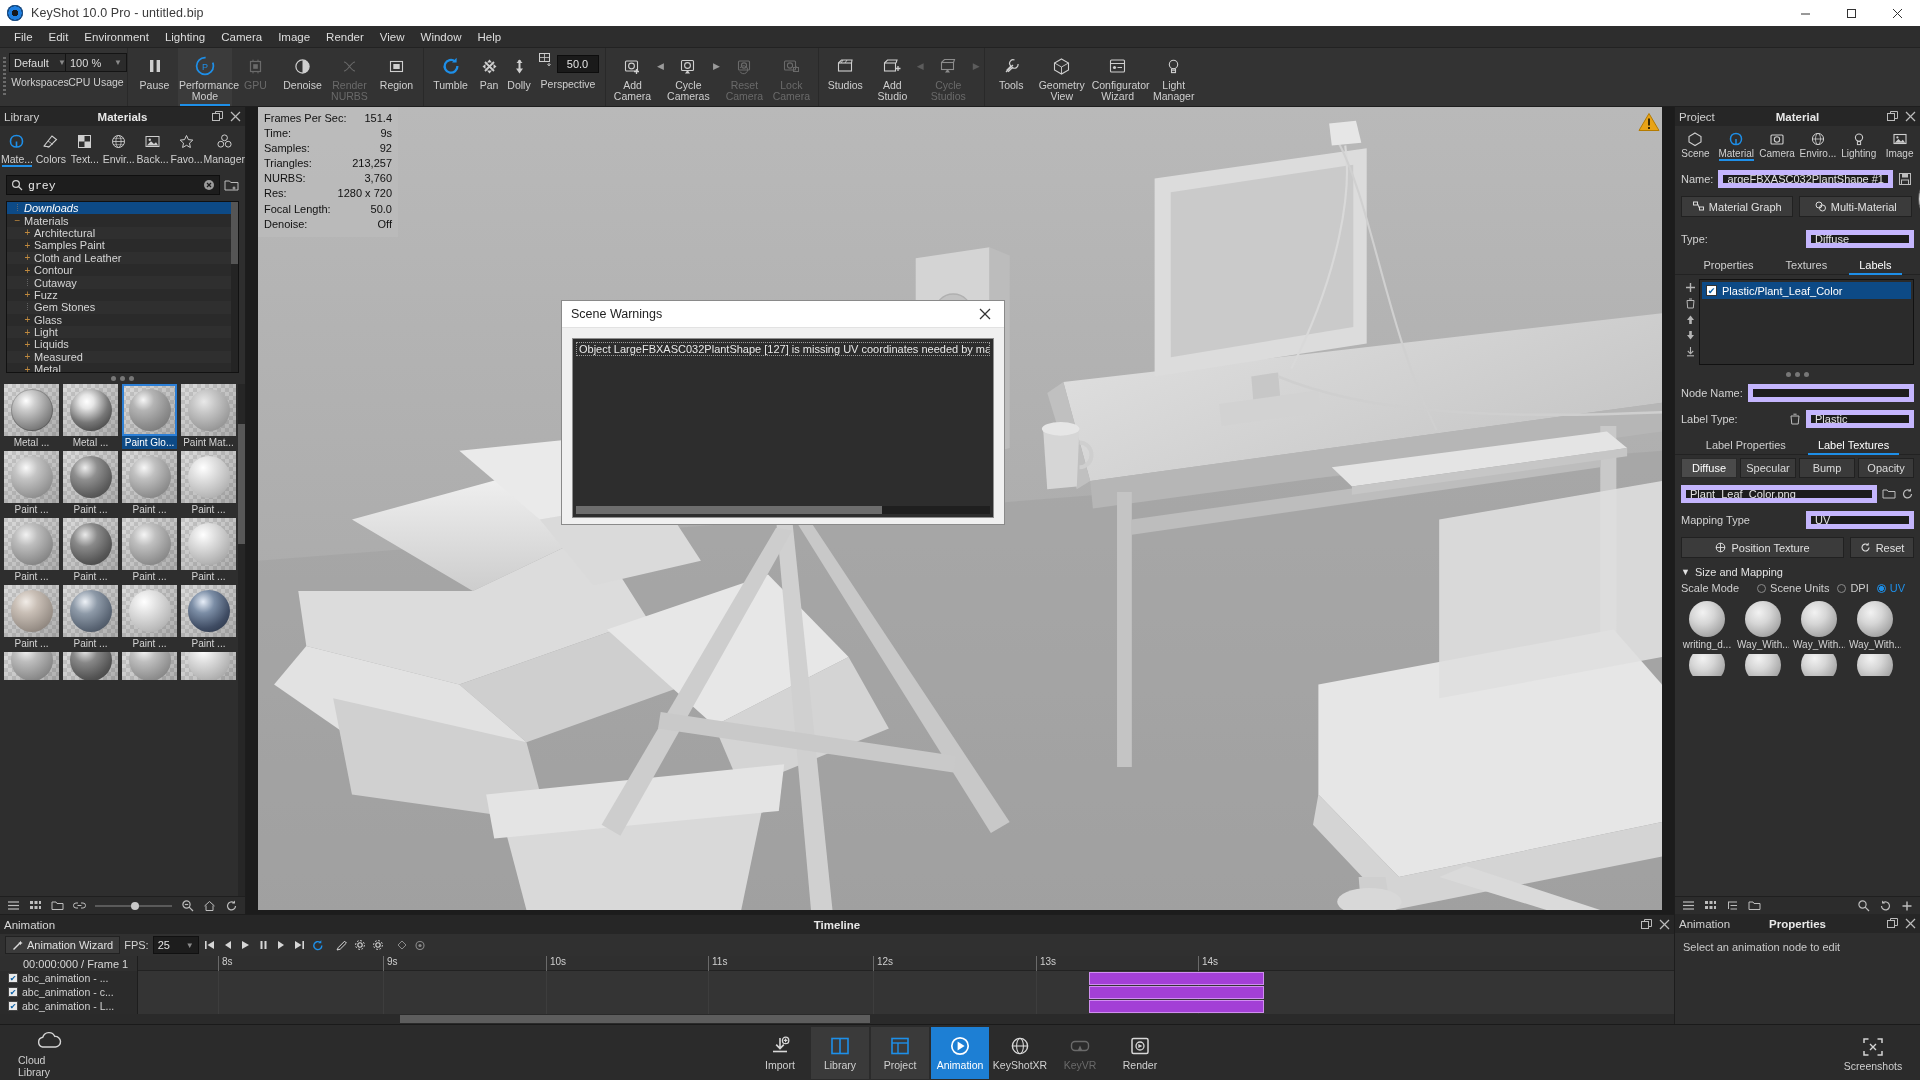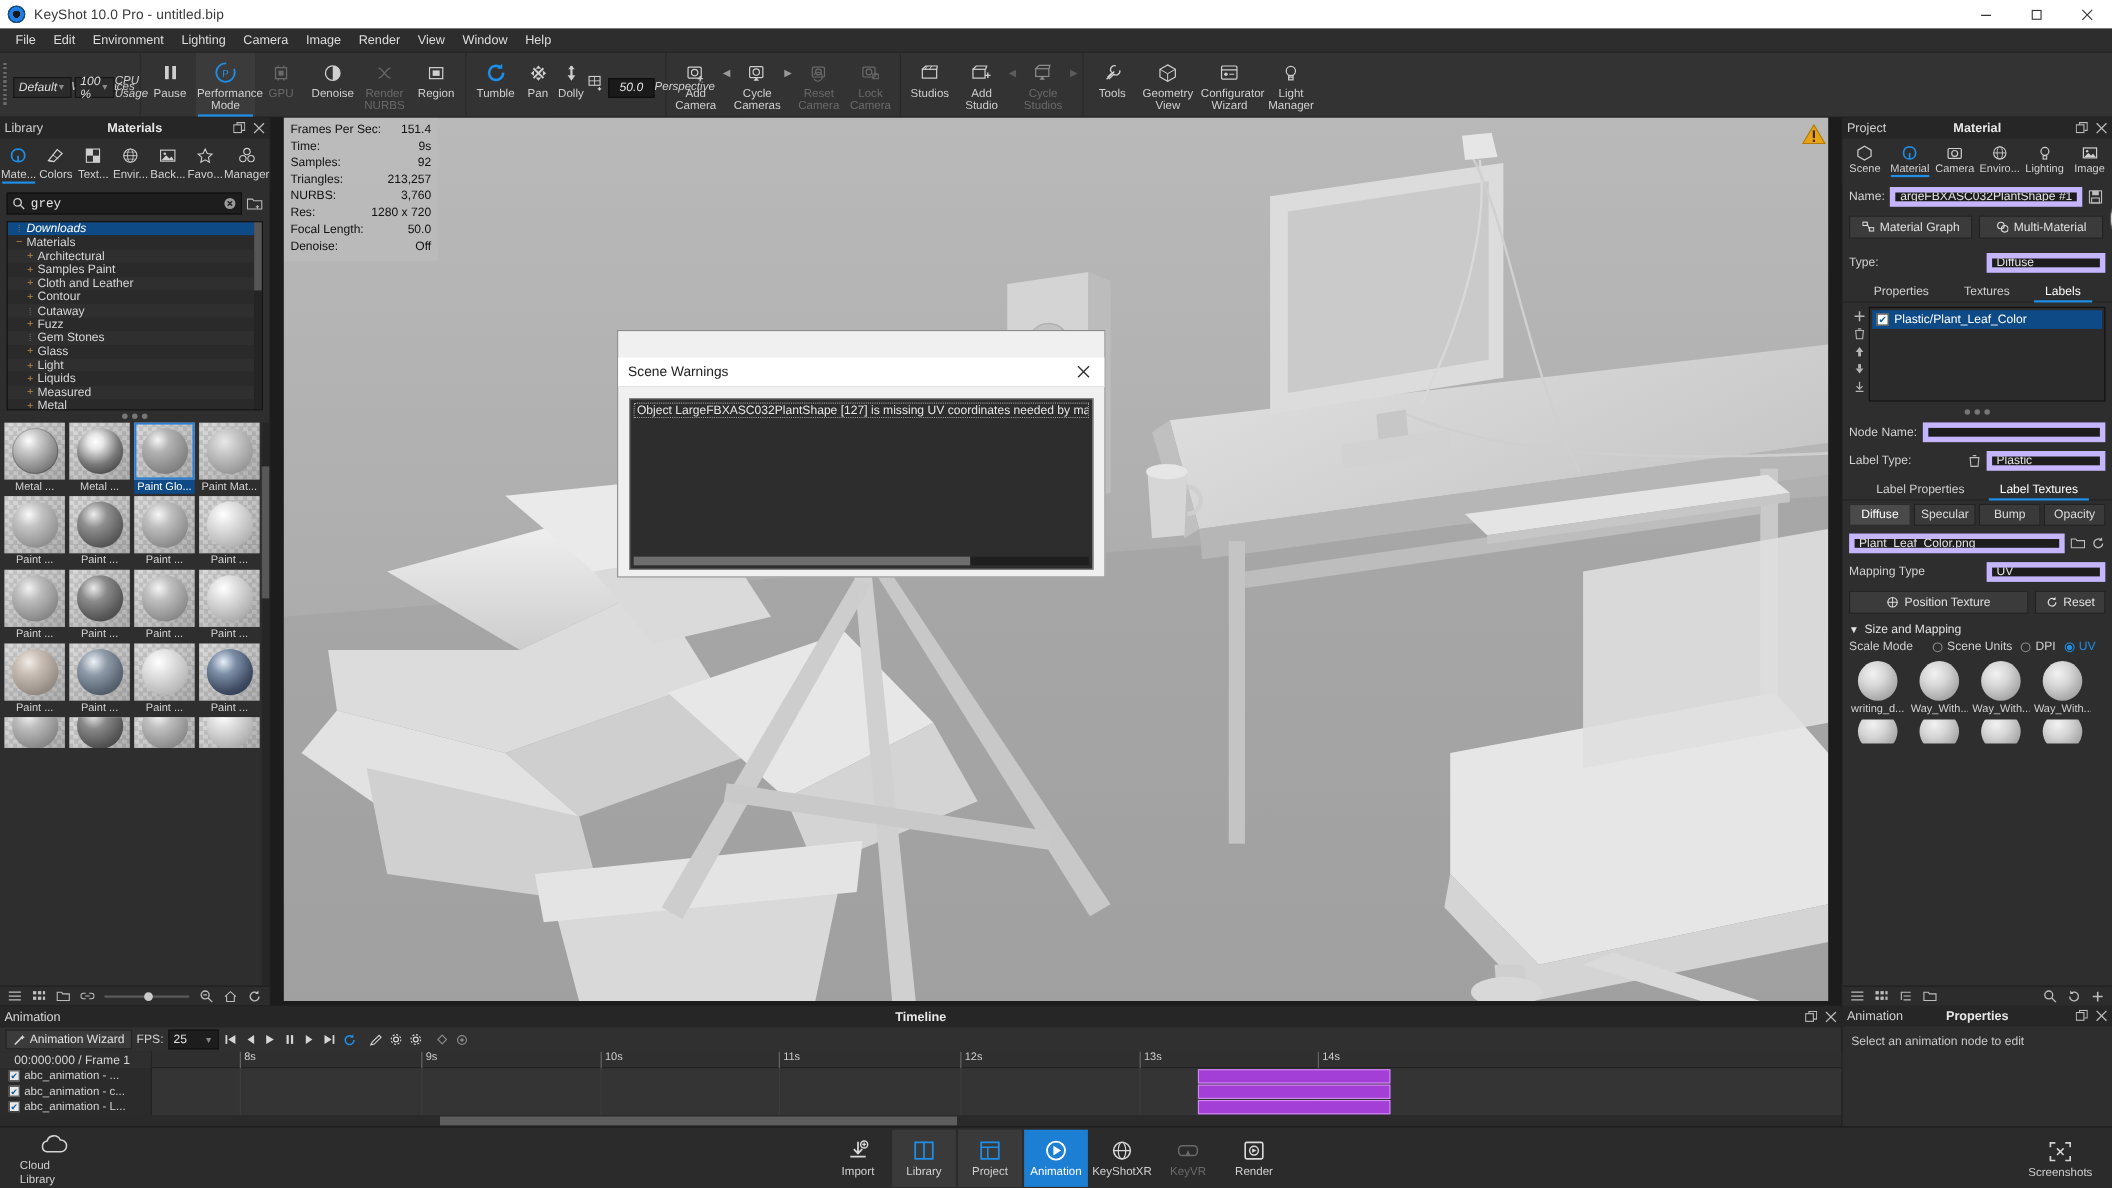--- a/index.html
+++ b/index.html
@@ -42,21 +42,21 @@
   .titem.accent .ic { color:#1e8fe8; }
   .titem.underline:after{content:"";position:absolute;left:2px;right:2px;bottom:0;height:2px;background:#1e8fe8;}
   .combo { width:62px;height:19px; background:#2b2b2b; border:1px solid #141414; color:#dcdcdc;
            font-size:11px; display:flex;align-items:center;padding:0 4px; margin-top:5px;}
   .combo .cv{flex:1;}
   .combo .ca{color:#8a8a8a;font-size:8px;}
   .numfield { width:42px;height:18px;background:#1a1a1a;border:1px solid #0d0d0d;color:#e4e4e4;
             font-size:11px; display:flex;align-items:center;justify-content:center;margin-top:5px;}
   .tb-arrow{color:#9a9a9a;font-size:9px;display:flex;align-items:center;padding:0 1px;height:28px;margin-top:4px;}
   .tb-arrow.off{color:#5c5c5c;}
-  .combostack{display:flex;flex-direction:row;align-items:center;width:56px;font-style:italic;}
+  .combostack{display:flex;flex-direction:column;align-items:center;width:56px;}
   .combostack .lbl{font-size:10.5px;color:#cfcfcf;margin-top:4px;}
 
   
   .body { flex:1; display:flex; min-height:0;}
 
   
   .leftpanel { width:246px; background:#2e2e2e; display:flex; flex-direction:column; border-right:1px solid #1d1d1d;}
   .panelhdr { height:19px; background:#262626; display:flex; align-items:center; padding:0 4px; font-size:11.5px; position:relative;}
   .panelhdr .t1 { color:#cfcfcf; }
   .panelhdr .t2 { position:absolute; left:0;right:0; text-align:center; font-weight:bold; color:#e8e8e8;}
@@ -161,21 +161,21 @@
   
   .timeline{height:110px;background:#2e2e2e;display:flex;flex-direction:column;border-top:1px solid #1d1d1d;}
   .tlhdr{height:19px;background:#262626;display:flex;align-items:center;padding:0 4px;font-size:11.5px;position:relative;}
   .tlhdr .t2{position:absolute;left:0;right:0;text-align:center;font-weight:bold;color:#e8e8e8;}
   .tlbar{height:22px;display:flex;align-items:center;gap:4px;padding:0 5px;background:#303030;}
   .wizbtn{height:18px;background:#3b3b3b;border:1px solid #212121;display:flex;align-items:center;gap:4px;padding:0 6px;font-size:11px;color:#e0e0e0;}
   .fpsbox{height:18px;width:46px;background:#1d1d1d;border:1px solid #111;color:#e2e2e2;font-size:11px;display:flex;align-items:center;padding:0 4px;}
   .tctrl{width:14px;height:18px;display:flex;align-items:center;justify-content:center;color:#d6d6d6;font-size:10px;}
   .tlmain{flex:1;display:flex;min-height:0;}
   .tracklist{width:138px;background:#2b2b2b;border-right:1px solid #1d1d1d;}
-  .tlrow0{height:15px;background:#2f2f2f;display:flex;align-items:center;font-size:11px;color:#d8d8d8;padding-left:13px;}
+  .tlrow0{height:15px;background:#2f2f2f;display:flex;align-items:center;font-size:11px;color:#d8d8d8;padding-left:23px;}
   .trk{height:14px;display:flex;align-items:center;gap:4px;padding-left:8px;font-size:10.5px;color:#d2d2d2;}
   .trkchk{width:10px;height:10px;background:#e9e9e9;border:1px solid #444;color:#0b5fa5;font-size:8px;display:flex;align-items:center;justify-content:center;}
   .tlgrid{flex:1;position:relative;background:#343434;overflow:hidden;}
   .ruler{height:15px;background:#2f2f2f;position:relative;border-bottom:1px solid #222;}
   .tick{position:absolute;top:0;height:15px;border-left:1px solid #6a6a6a;padding-left:3px;font-size:10px;color:#cfcfcf;}
   .gline{position:absolute;top:15px;bottom:0;border-left:1px solid #3d3d3d;}
   .clip{position:absolute;background:#a33fd6;border:1px solid #d08ef0;}
   .tlscroll{height:10px;background:#2a2a2a;position:relative;}
   .tlscroll i{position:absolute;top:1px;height:8px;background:#5d5d5d;display:block;}
 
@@ -192,21 +192,21 @@
   .dockcenter{position:absolute;left:50%;transform:translateX(-50%);display:flex;gap:2px;align-items:center;}
   .dcell{width:58px;height:52px;display:flex;flex-direction:column;align-items:center;justify-content:center;gap:2px;}
   .dcell .ic{color:#d8d8d8;}
   .dcell .lbl{font-size:10.5px;color:#d0d0d0;}
   .dcell.act{background:#1d7fd4;}
   .dcell.act .ic,.dcell.act .lbl{color:#fff;}
   .dcell.sel{background:#3a3a3a;}
   .dcell.sel .ic{color:#1e8fe8;}
   .dockright{margin-left:auto;display:flex;align-items:center;padding-right:16px;}
   .modal{position:absolute;left:561px;top:300px;width:444px;height:225px;background:#f0f0f0;border:1px solid #8a8a8a;display:flex;flex-direction:column;}
-  .modalhdr{height:27px;background:#ffffff;display:flex;align-items:center;padding-left:9px;border-bottom:1px solid #e2e2e2;margin-top:24px;}
+  .modalhdr{height:27px;background:#ffffff;display:flex;align-items:center;padding-left:9px;border-bottom:1px solid #e2e2e2;}
   .modalhdr .mt{font-size:12.5px;color:#222;}
   .modalhdr .mx{margin-left:auto;width:38px;height:27px;display:flex;align-items:center;justify-content:center;color:#333;font-size:13px;}
   .modalbody{flex:1;padding:10px 10px 6px 10px;display:flex;flex-direction:column;}
   .msgbox{flex:1;background:#2d2d2d;border:1px solid #8f8f8f;padding:3px 3px 0 3px;position:relative;overflow:hidden;}
   .msgline{font-size:11px;color:#e8e8e8;white-space:nowrap;overflow:hidden;border:1px dotted #9c9c9c;padding:0 2px;height:14px;line-height:13px;}
   .msgh{position:absolute;left:3px;right:3px;bottom:3px;height:8px;background:#1f1f1f;}
   .msgh i{position:absolute;left:0;top:0;height:8px;width:74%;background:#6d6d6d;display:block;}
   .modalfoot{height:38px;display:flex;align-items:center;justify-content:flex-end;padding-right:10px;}
   .mbtn{width:48px;height:22px;background:#e8e8e8;border:1px solid #1e7fd0;color:#1a1a1a;font-size:12px;display:flex;align-items:center;justify-content:center;}
   svg{display:block;}

